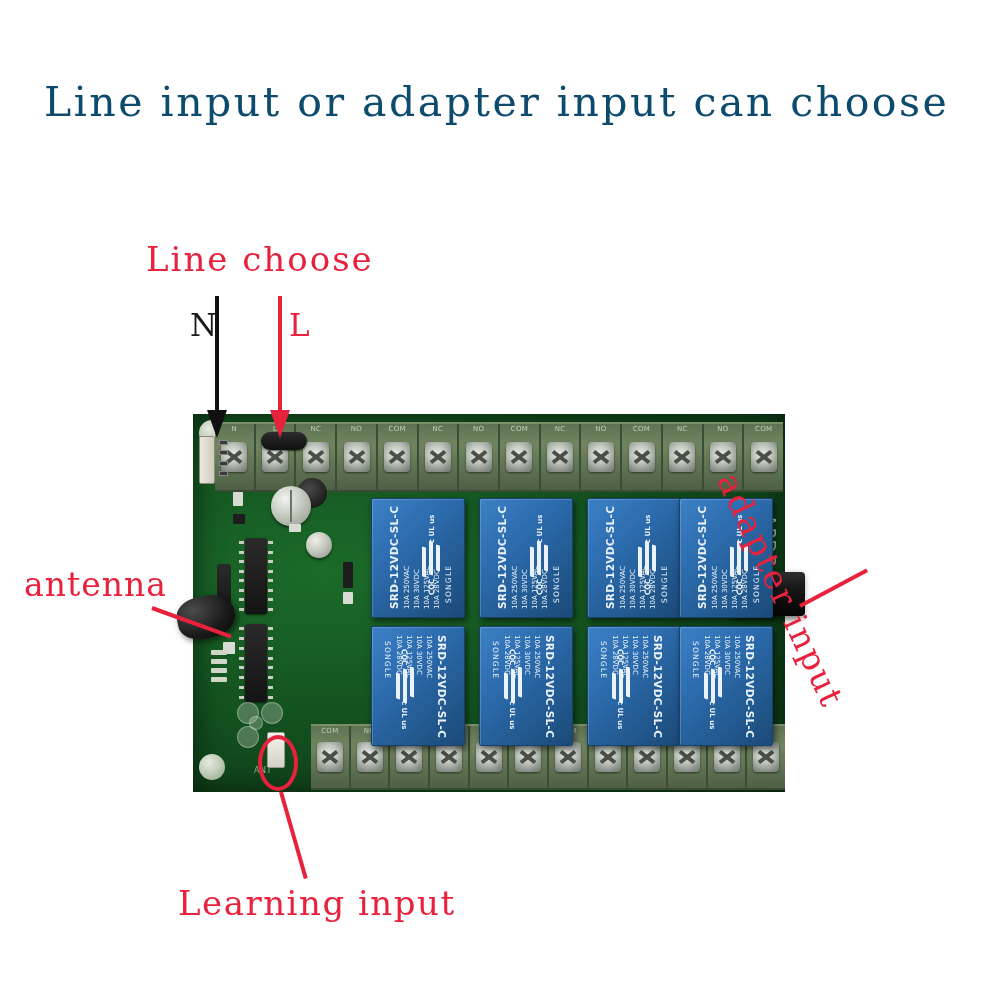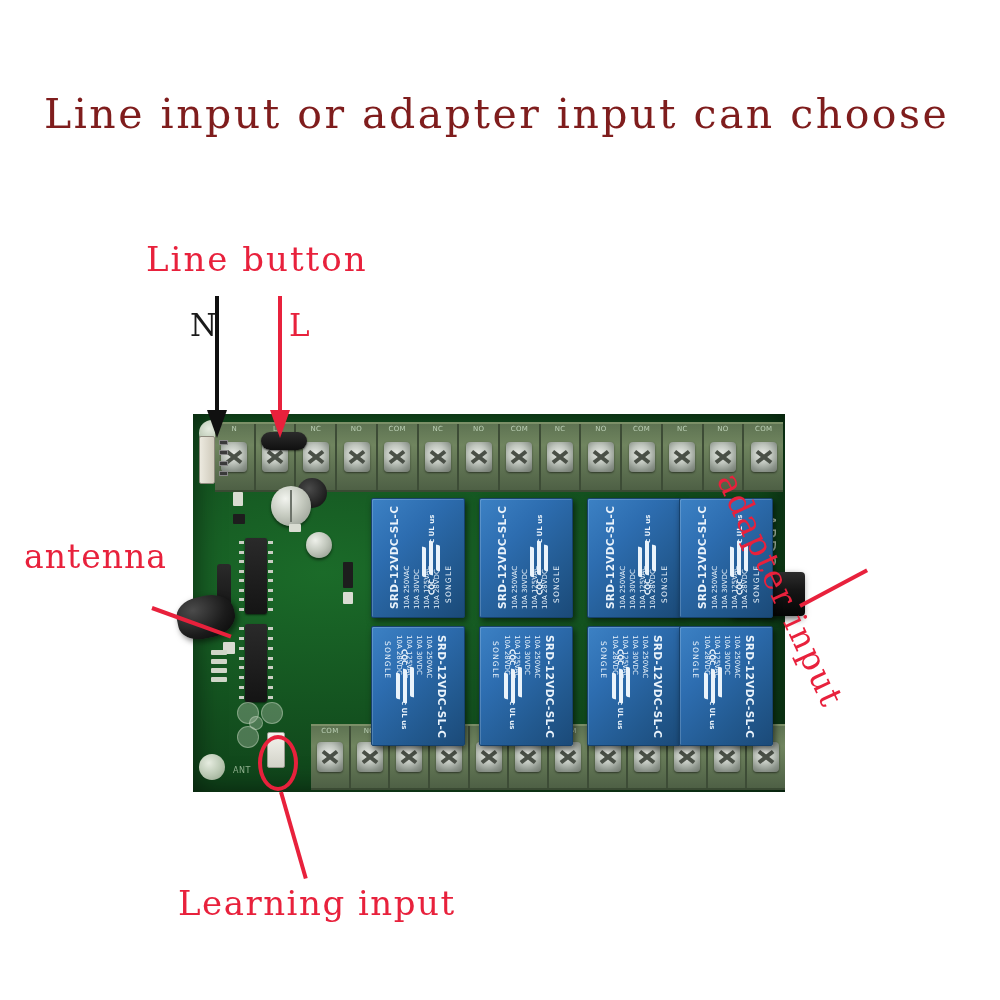--- a/index.html
+++ b/index.html
@@ -12,26 +12,26 @@
     height: 1000px;
     position: relative;
     overflow: hidden;
     font-family: "Liberation Serif", serif;
   }
 
   
   .title-text {
     position: absolute;
     left: 44px;
-    top: 94px;
+    top: 82px;
     width: 912px;
     font-family: "DejaVu Serif", serif;
     font-size: 41px;
     letter-spacing: 2.5px;
-    color: #7f1d1d;
+    color: #0c4a6e;
     white-space: nowrap;
     line-height: 1;
   }
   .label-red {
     position: absolute;
     color: #e8213c;
     font-family: "DejaVu Serif", serif;
     white-space: nowrap;
     line-height: 1;
   }
@@ -54,21 +54,21 @@
     font-size: 31px;
   }
   #l-label {
     left: 289px;
     top: 310px;
     font-size: 31px;
     color: #e8213c;
   }
   #antenna-label {
     left: 24px;
-    top: 540px;
+    top: 568px;
     font-size: 33px;
     letter-spacing: 1px;
   }
   #adapter-label {
     left: 742px;
     top: 468px;
     font-size: 33px;
     letter-spacing: 2px;
     transform: rotate(65deg);
     transform-origin: left top;
@@ -417,20 +417,21 @@
     border: 1px solid rgba(210,225,205,0.4);
   }
   .silk-text {
     position: absolute;
     font-family: "DejaVu Sans", sans-serif;
     font-size: 8px;
     color: #b9d2b4;
     opacity: 0.75;
     letter-spacing: 0.5px;
     white-space: nowrap;
+    margin-left: 21px;
   }
   #board-model {
     position: absolute;
     right: 6px;
     top: 186px;
     font-family: "DejaVu Sans", sans-serif;
     font-size: 17px;
     color: #cfe0c9;
     opacity: 0.85;
     letter-spacing: 1.5px;
@@ -793,18 +794,18 @@
 
 <div id="n-arrow-shaft" class="leader"></div>
 <div id="n-arrow-head"></div>
 <div id="l-arrow-shaft" class="leader"></div>
 <div id="l-arrow-head"></div>
 <div id="antenna-leader" class="leader"></div>
 <div id="adapter-leader" class="leader"></div>
 <div id="learning-circle"></div>
 <div id="learning-leader" class="leader"></div>
 
-<div class="label-red" id="line-input-label">Line button</div>
+<div class="label-red" id="line-input-label">Line choose</div>
 <div class="label-black" id="n-label">N</div>
 <div class="label-red" id="l-label">L</div>
 <div class="label-red" id="antenna-label">antenna</div>
 <div class="label-red" id="adapter-label">adapter input</div>
 <div class="label-red" id="learning-label">Learning input</div>
 
 </body></html>

